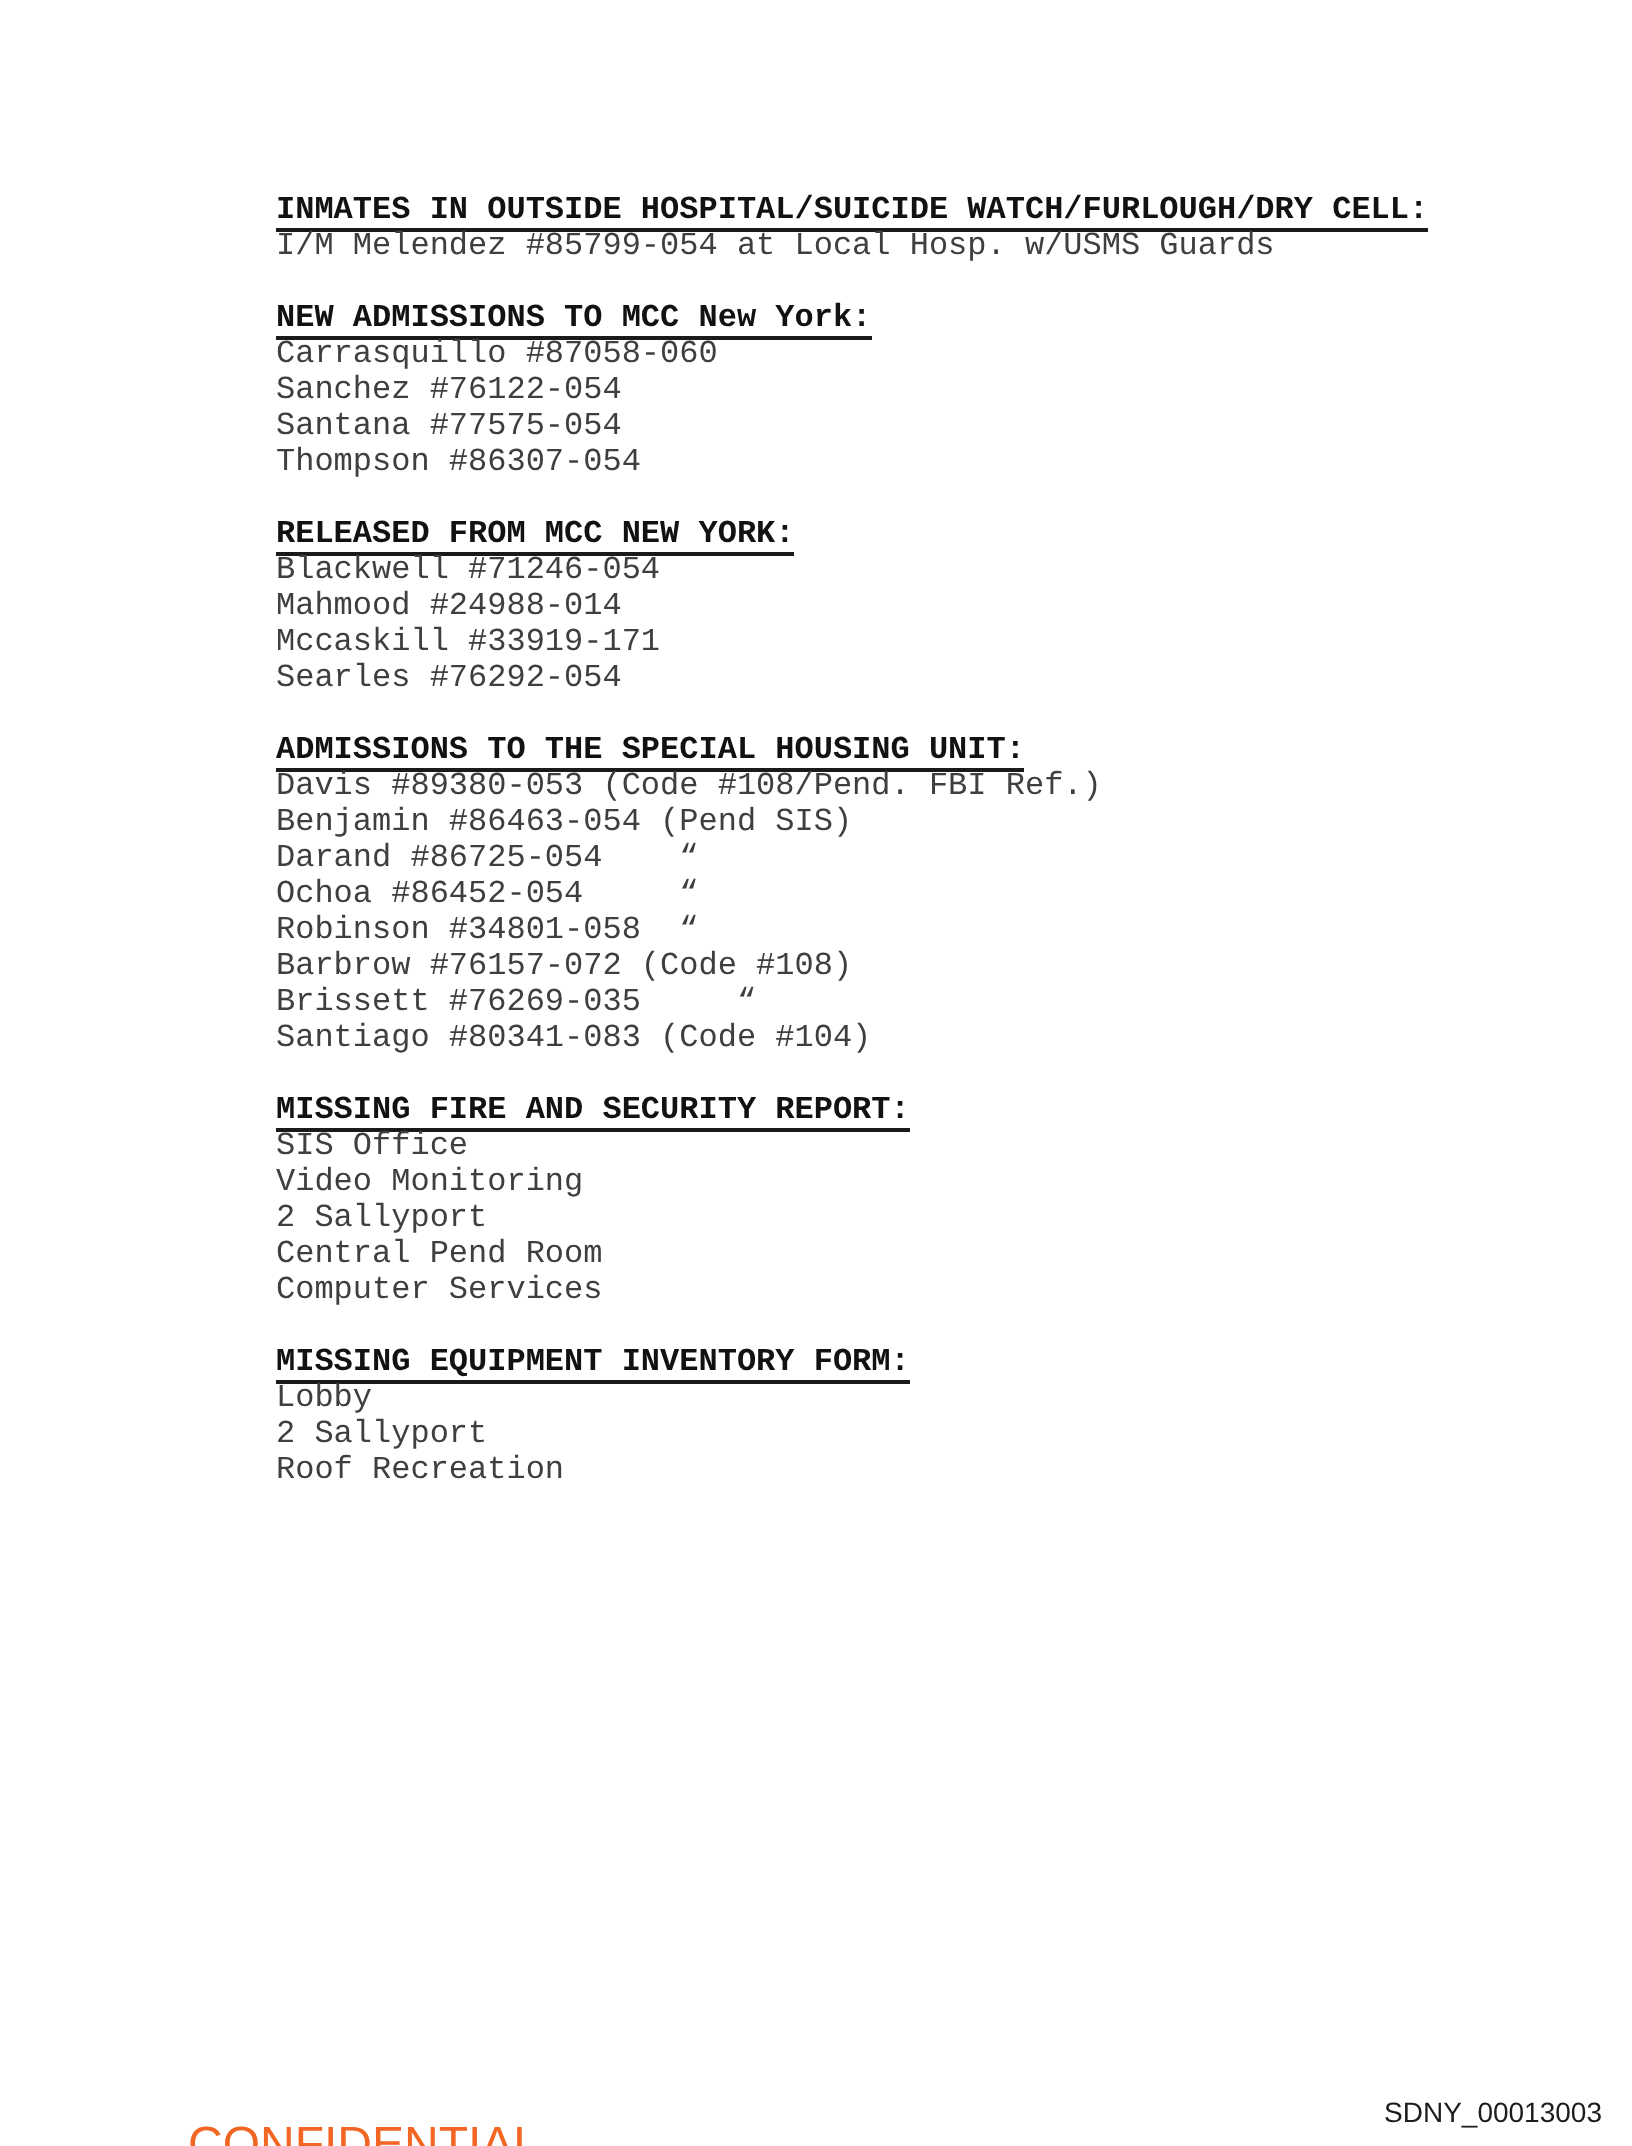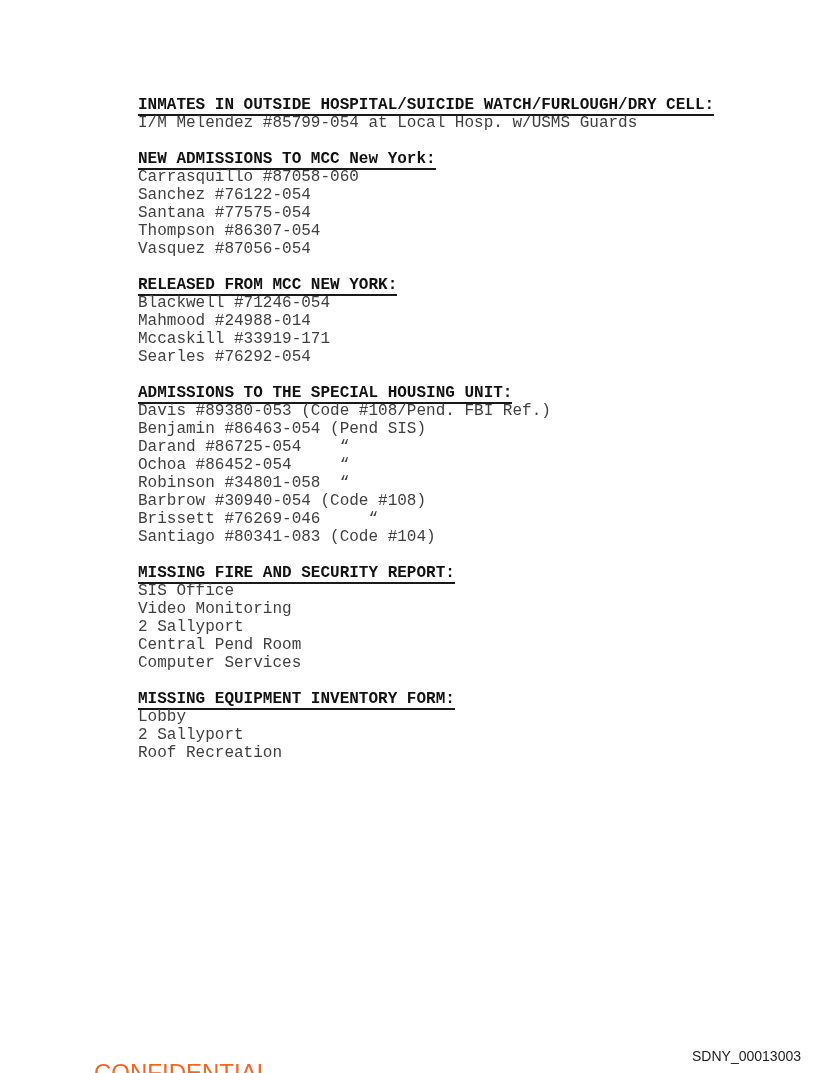--- a/index.html
+++ b/index.html
@@ -72,40 +72,39 @@
       <div class="hd"><span class="u">INMATES IN OUTSIDE HOSPITAL/SUICIDE WATCH/FURLOUGH/DRY CELL:</span></div>
       <div class="ln">I/M Melendez #85799-054 at Local Hosp. w/USMS Guards</div>
     </div>
 
     <div class="sec">
       <div class="hd"><span class="u">NEW ADMISSIONS TO MCC New York:</span></div>
       <div class="ln">Carrasquillo #87058-060</div>
       <div class="ln">Sanchez #76122-054</div>
       <div class="ln">Santana #77575-054</div>
       <div class="ln">Thompson #86307-054</div>
-      <div class="ln">Vasquez #87056-054</div>
     </div>
 
     <div class="sec">
       <div class="hd"><span class="u">RELEASED FROM MCC NEW YORK:</span></div>
       <div class="ln">Blackwell #71246-054</div>
       <div class="ln">Mahmood #24988-014</div>
       <div class="ln">Mccaskill #33919-171</div>
       <div class="ln">Searles #76292-054</div>
     </div>
 
     <div class="sec">
       <div class="hd"><span class="u">ADMISSIONS TO THE SPECIAL HOUSING UNIT:</span></div>
       <div class="ln">Davis #89380-053 (Code #108/Pend. FBI Ref.)</div>
       <div class="ln">Benjamin #86463-054 (Pend SIS)</div>
       <div class="ln">Darand #86725-054    “</div>
       <div class="ln">Ochoa #86452-054     “</div>
       <div class="ln">Robinson #34801-058  “</div>
-      <div class="ln">Barbrow #30940-054 (Code #108)</div>
-      <div class="ln">Brissett #76269-046     “</div>
+      <div class="ln">Barbrow #76157-072 (Code #108)</div>
+      <div class="ln">Brissett #76269-035     “</div>
       <div class="ln">Santiago #80341-083 (Code #104)</div>
     </div>
 
 
     <div class="sec">
       <div class="hd"><span class="u">MISSING FIRE AND SECURITY REPORT:</span></div>
       <div class="ln">SIS Office</div>
       <div class="ln">Video Monitoring</div>
       <div class="ln">2 Sallyport</div>
       <div class="ln">Central Pend Room</div>

